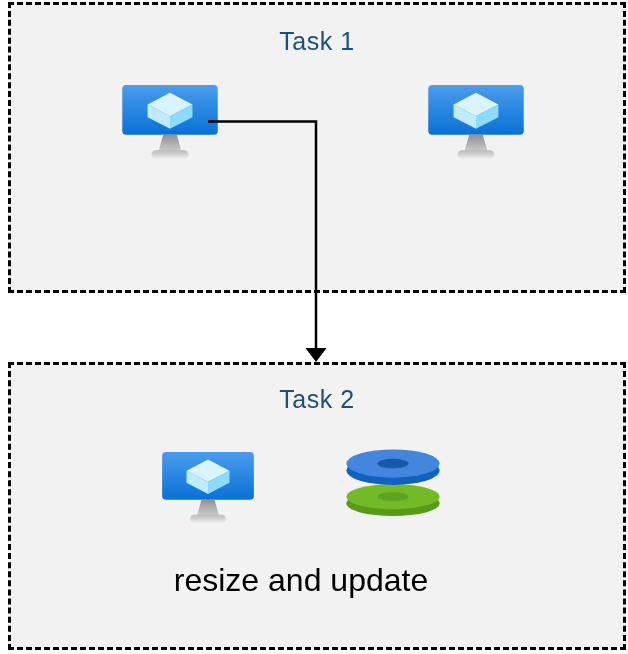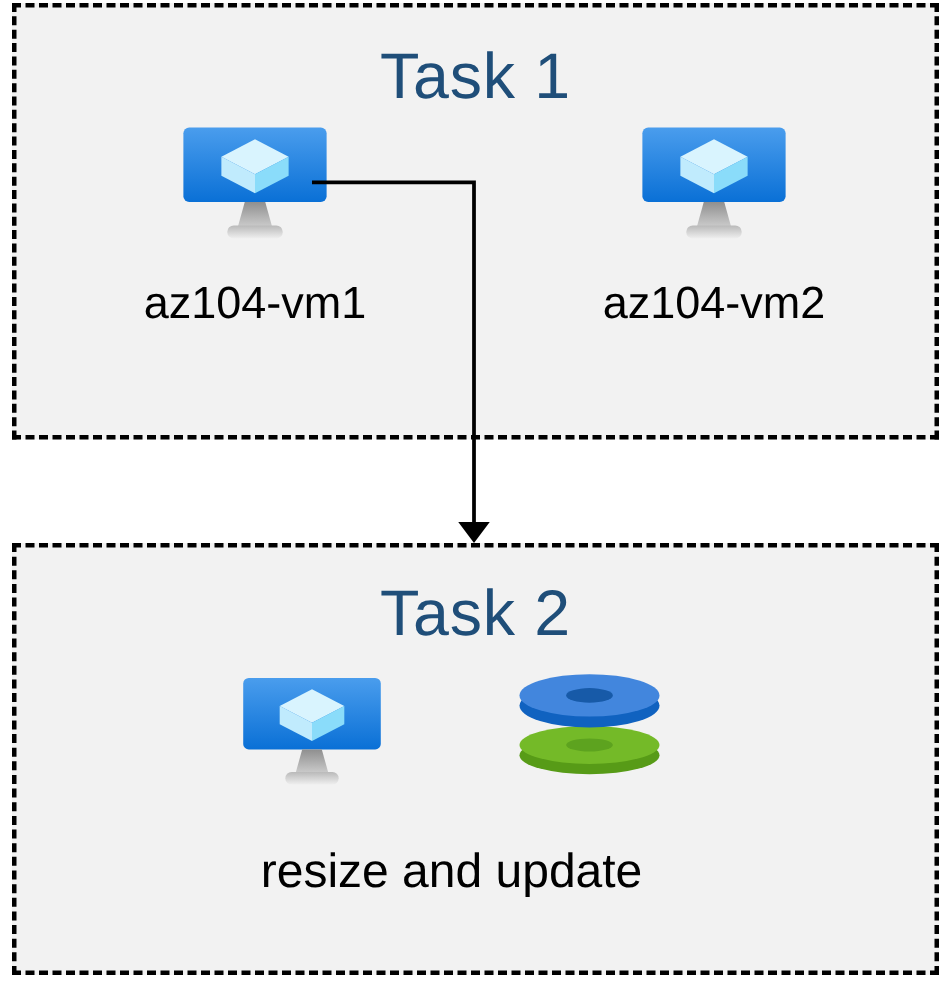--- a/index.html
+++ b/index.html
@@ -15,21 +15,21 @@
     box-sizing: border-box;
     border: 3px dashed #000000;
     background: #f2f2f2;
   }
   #task1-box { left: 8px; top: 2px; width: 618px; height: 291px; }
   #task2-box { left: 8px; top: 362px; width: 618px; height: 288px; }
   .box-title {
     position: absolute;
     left: 0; width: 100%;
     text-align: center;
-    font-size: 43px;
+    font-size: 25px;
     color: #1f4e79;
     letter-spacing: 0.5px;
   }
   #task1-title { top: 22px; }
   #task2-title { top: 20px; }
   .vm-group {
     position: absolute;
     width: 220px;
     text-align: center;
   }
@@ -86,35 +86,33 @@
   <div class="vm-group" id="vm1-group">
     <svg viewBox="0 0 100 78" width="98" height="76">
       <rect x="1" y="1" width="98" height="51" rx="4" fill="url(#gradScreen)"></rect>
       <polygon points="50,9 73,21 50,33 27,21" fill="#d9f4fe"></polygon>
       <polygon points="27,21 50,33 50,46 27,34" fill="#c0ebfd"></polygon>
       <polygon points="73,21 50,33 50,46 73,34" fill="#8adcfa"></polygon>
       <polygon points="43,52 57,52 62,70 38,70" fill="url(#gradNeck)"></polygon>
       <rect x="31" y="68" width="38" height="9" rx="4.5" fill="url(#gradBase)"></rect>
     </svg>
     <div class="vm-label">
-      <div>az104-vm1</div>
     </div>
   </div>
 
   <div class="vm-group" id="vm2-group">
     <svg viewBox="0 0 100 78" width="98" height="76">
       <rect x="1" y="1" width="98" height="51" rx="4" fill="url(#gradScreen)"></rect>
       <polygon points="50,9 73,21 50,33 27,21" fill="#d9f4fe"></polygon>
       <polygon points="27,21 50,33 50,46 27,34" fill="#c0ebfd"></polygon>
       <polygon points="73,21 50,33 50,46 73,34" fill="#8adcfa"></polygon>
       <polygon points="43,52 57,52 62,70 38,70" fill="url(#gradNeck)"></polygon>
       <rect x="31" y="68" width="38" height="9" rx="4.5" fill="url(#gradBase)"></rect>
     </svg>
     <div class="vm-label">
-      <div>az104-vm2</div>
     </div>
   </div>
 </div>
 
 <div class="task-box" id="task2-box">
   <div class="box-title" id="task2-title">Task 2</div>
 
   <svg id="task2-vm-icon" viewBox="0 0 100 78" width="94" height="73">
     <rect x="1" y="1" width="98" height="51" rx="4" fill="url(#gradScreen)"></rect>
     <polygon points="50,9 73,21 50,33 27,21" fill="#d9f4fe"></polygon>

